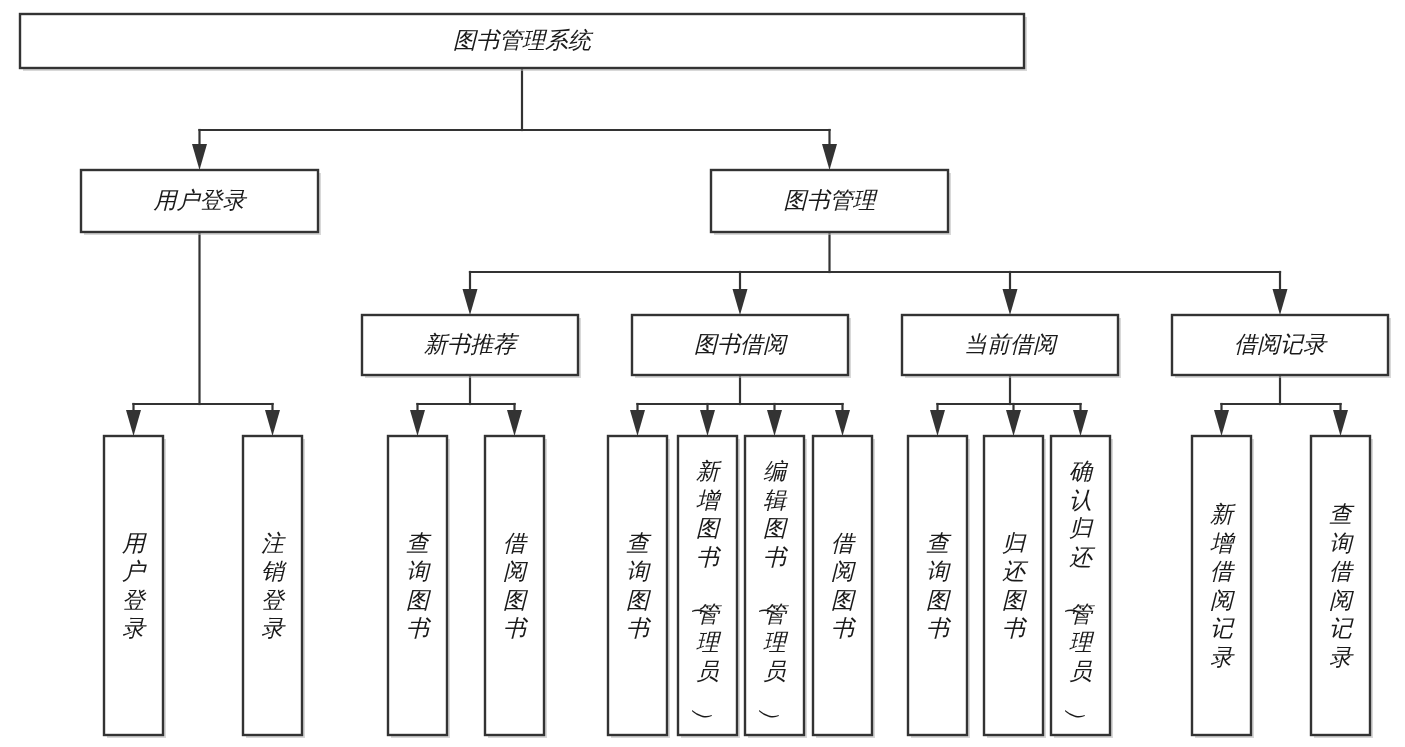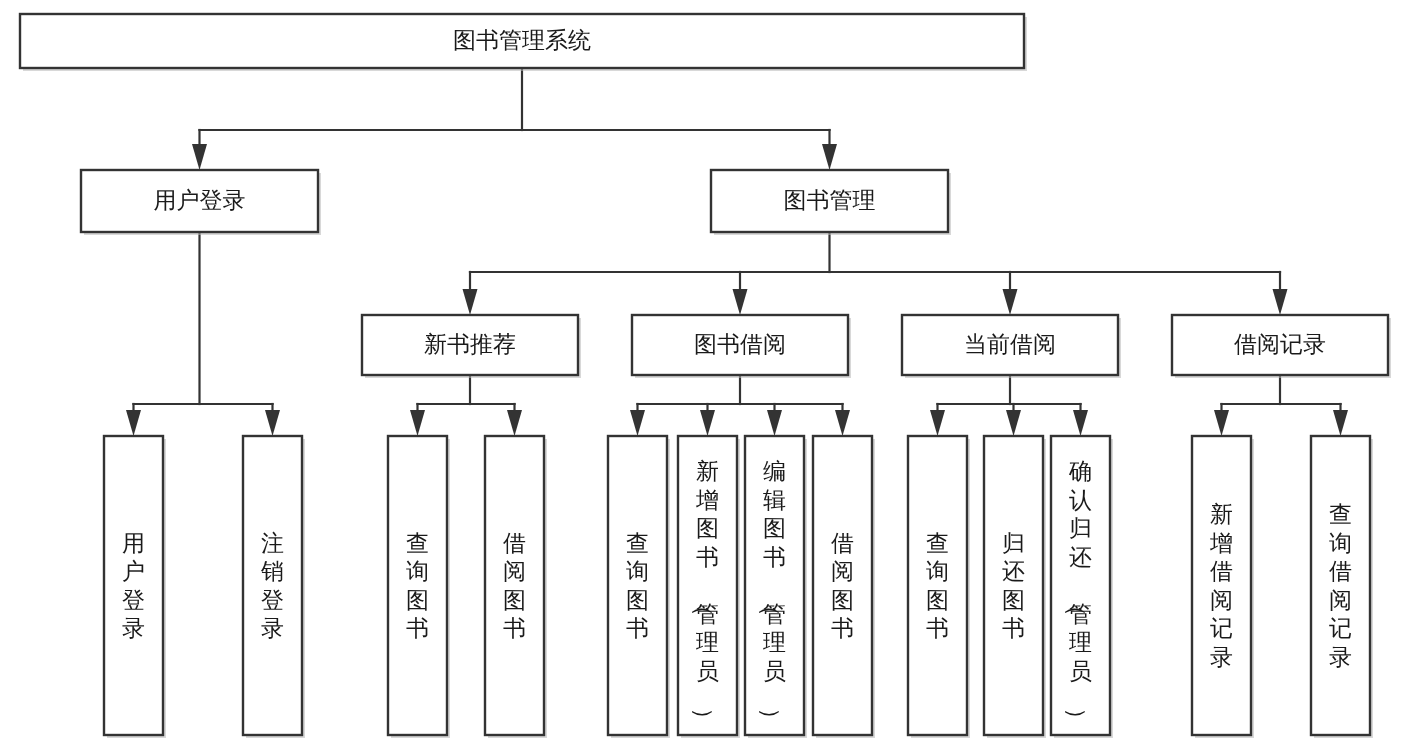--- a/index.html
+++ b/index.html
@@ -12,20 +12,21 @@
     width: 1405px;
     height: 747px;
     font-family: "Liberation Sans", "DejaVu Sans", sans-serif;
     overflow: hidden;
     position: relative;
   }
   #diagram-root {
     position: relative;
     width: 1405px;
     height: 643px;
+    font-style: italic;
   }
   svg.diagram-canvas {
     position: absolute;
     left: 0;
     top: 0;
     width: 1405px;
     height: 747px;
     display: block;
   }
   .node-box {

